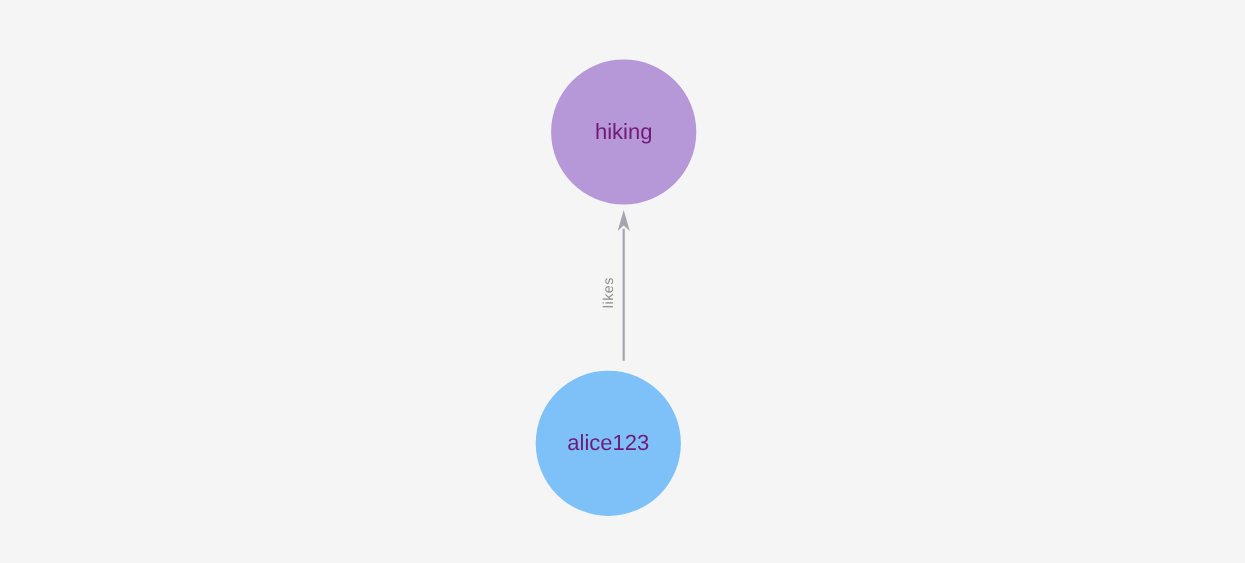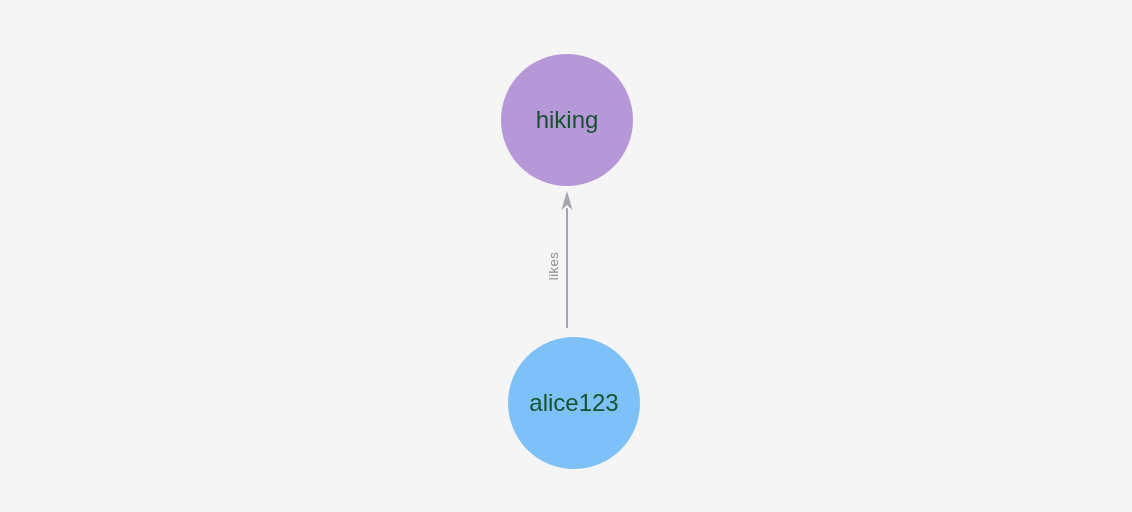--- a/index.html
+++ b/index.html
@@ -46,27 +46,27 @@
     display: flex;
     align-items: center;
     justify-content: center;
   }
   .node-hiking {
     left: 501px;
     top: 54px;
     background: #b697d8;
   }
   .node-alice {
-    left: 508px;
+    left: 487px;
     top: 337px;
     background: #7dc1f8;
   }
   .node-label {
-    font-size: 24px;
-    color: #14532d;
+    font-size: 20px;
+    color: #701a75;
     white-space: nowrap;
   }
 </style>
 </head>
 <body>
 
 <div class="canvas">
 
   <svg class="edge-layer" viewBox="0 0 1132 512">
     <line class="edge-line" x1="567" y1="328" x2="567" y2="208"></line>

